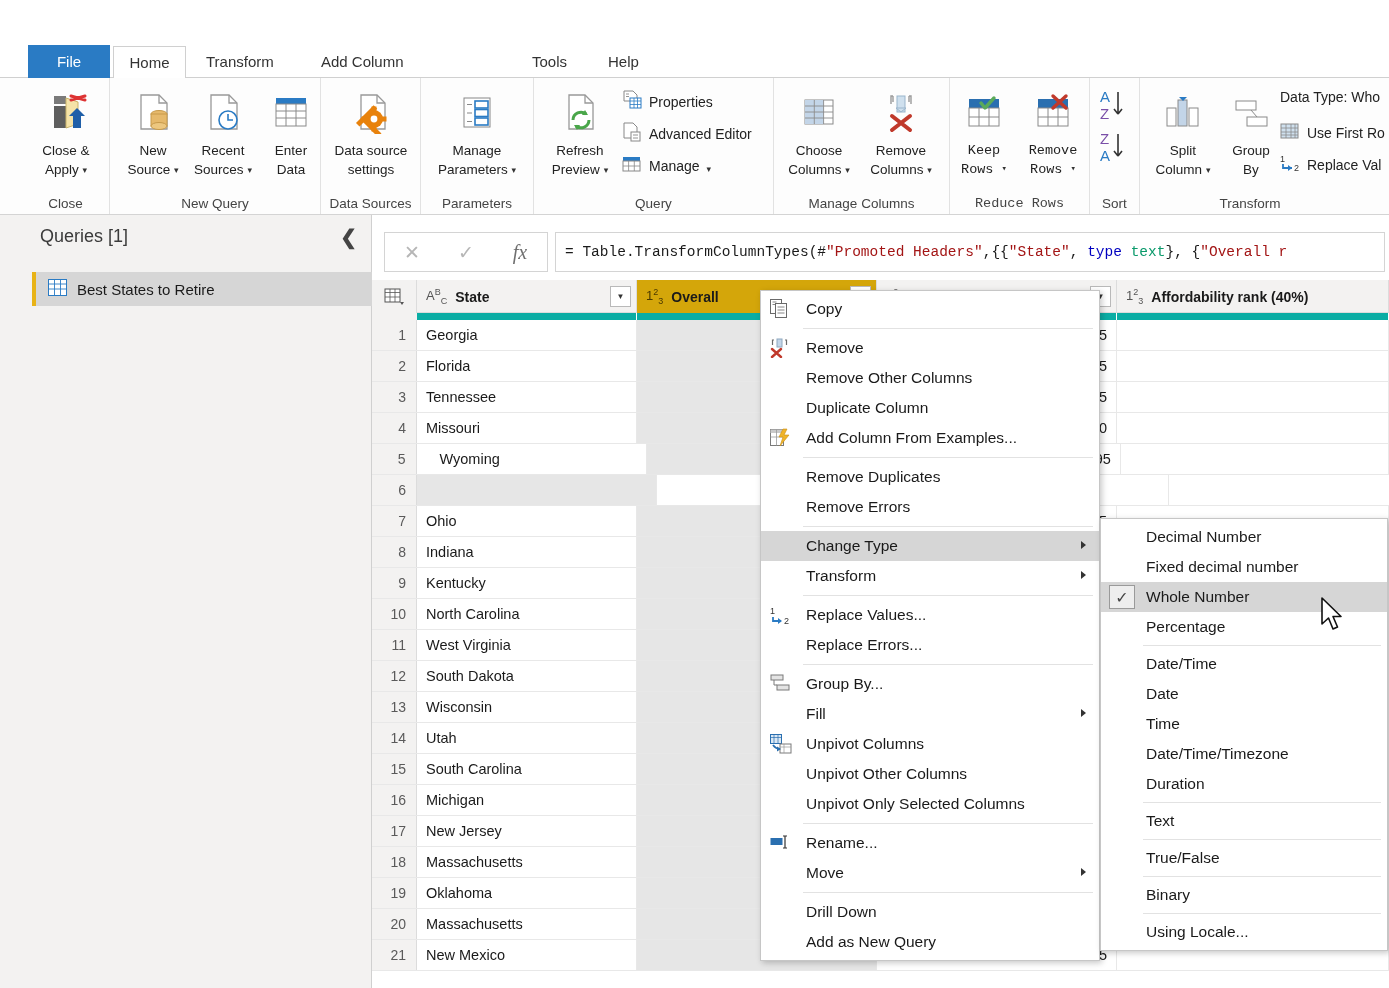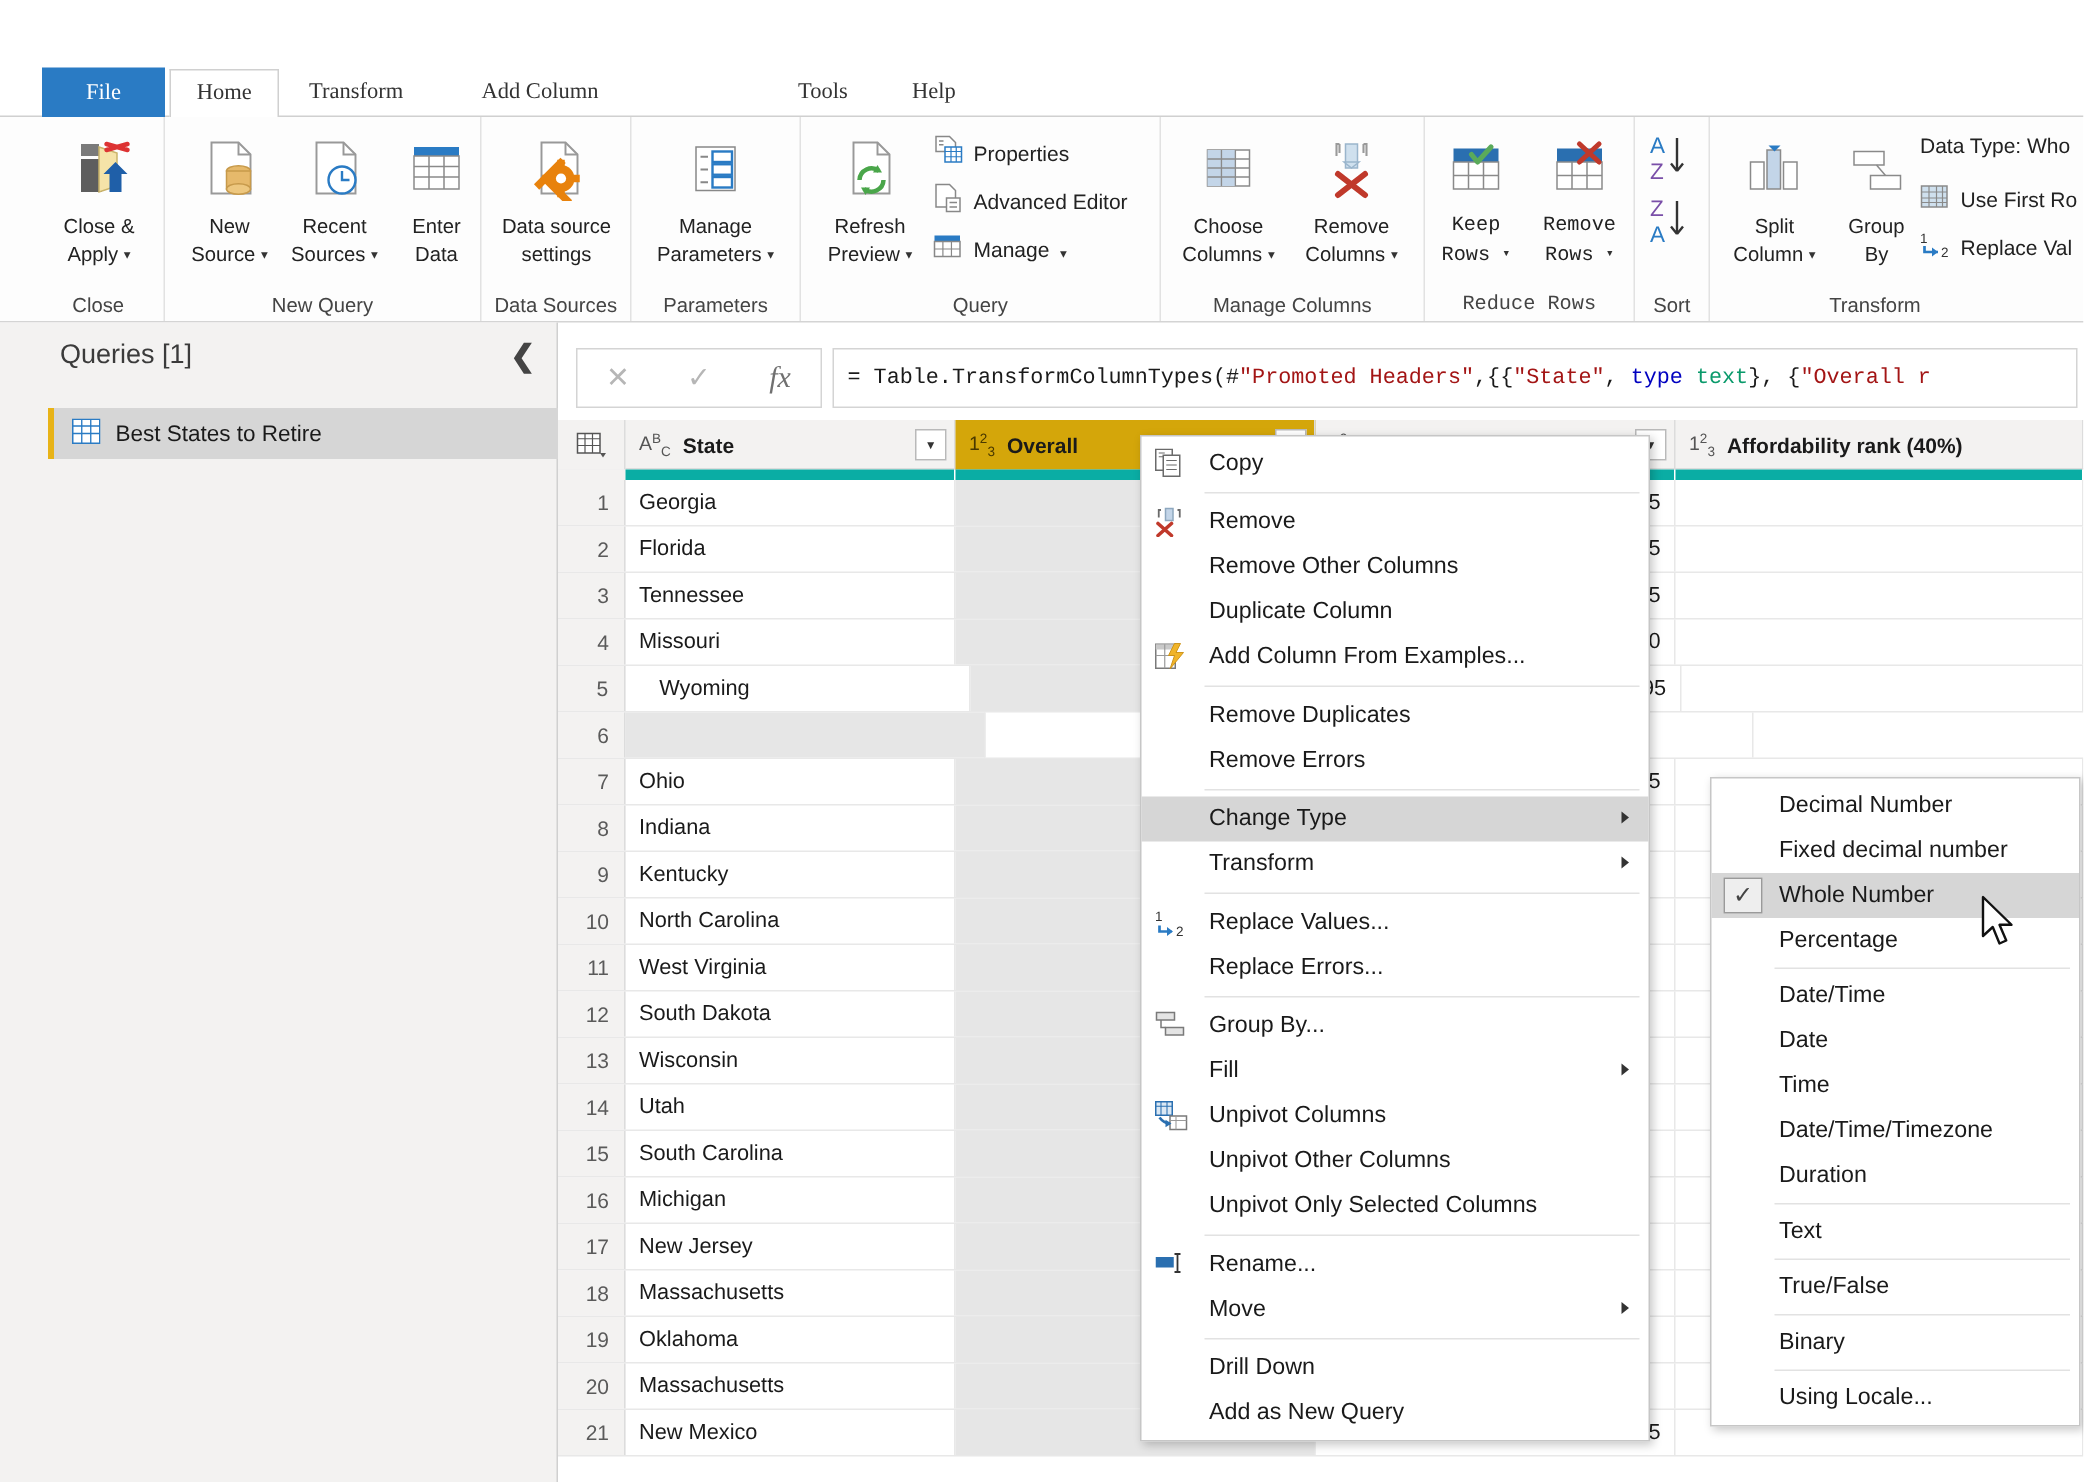--- a/index.html
+++ b/index.html
@@ -13,21 +13,20 @@
   #app { position: relative; width: 1389px; height: 988px; }
 
   
   .ribbon-tabs {
     position: absolute; top: 0; left: 0; width: 1389px; height: 78px;
     background: #ffffff;
   }
   .tabstrip {
     position: absolute; top: 46px; left: 0; width: 1389px; height: 32px;
     border-bottom: 1px solid #d0d0d0;
-    font-family: Liberation Serif, serif;
   }
   .tab {
     position: absolute; top: 0; height: 32px; line-height: 31px;
     font-size: 15px; color: #333; padding: 0 14px; cursor: default;
     white-space: nowrap;
   }
   .tab.file {
     background: #2a7bc4; color: #fff; font-size: 15px;
     left: 28px; width: 82px; text-align: center; padding: 0;
   }
@@ -175,21 +174,21 @@
   }
   .mi .arrow {
     position: absolute; right: 13px; top: 10px;
     width: 0; height: 0; border-left: 5px solid #333;
     border-top: 4px solid transparent; border-bottom: 4px solid transparent;
   }
   .msep { height: 1px; background: #e2e2e2; margin: 4px 6px 4px 42px; }
 
   
   .submenu {
-    position: absolute; top: 518px; left: 1140px; width: 247px;
+    position: absolute; top: 518px; left: 1100px; width: 288px;
     background: #ffffff; border: 1px solid #c6c6c6;
     box-shadow: 2px 2px 6px rgba(0,0,0,.22);
     padding: 3px 0; z-index: 70;
   }
   .smi {
     position: relative; height: 30px; display: flex; align-items: center;
     padding-left: 45px; font-size: 15.5px; color: #1a1a1a; cursor: default;
   }
   .smi.hl { background: #d6d6d6; }
   .smi .chk {

